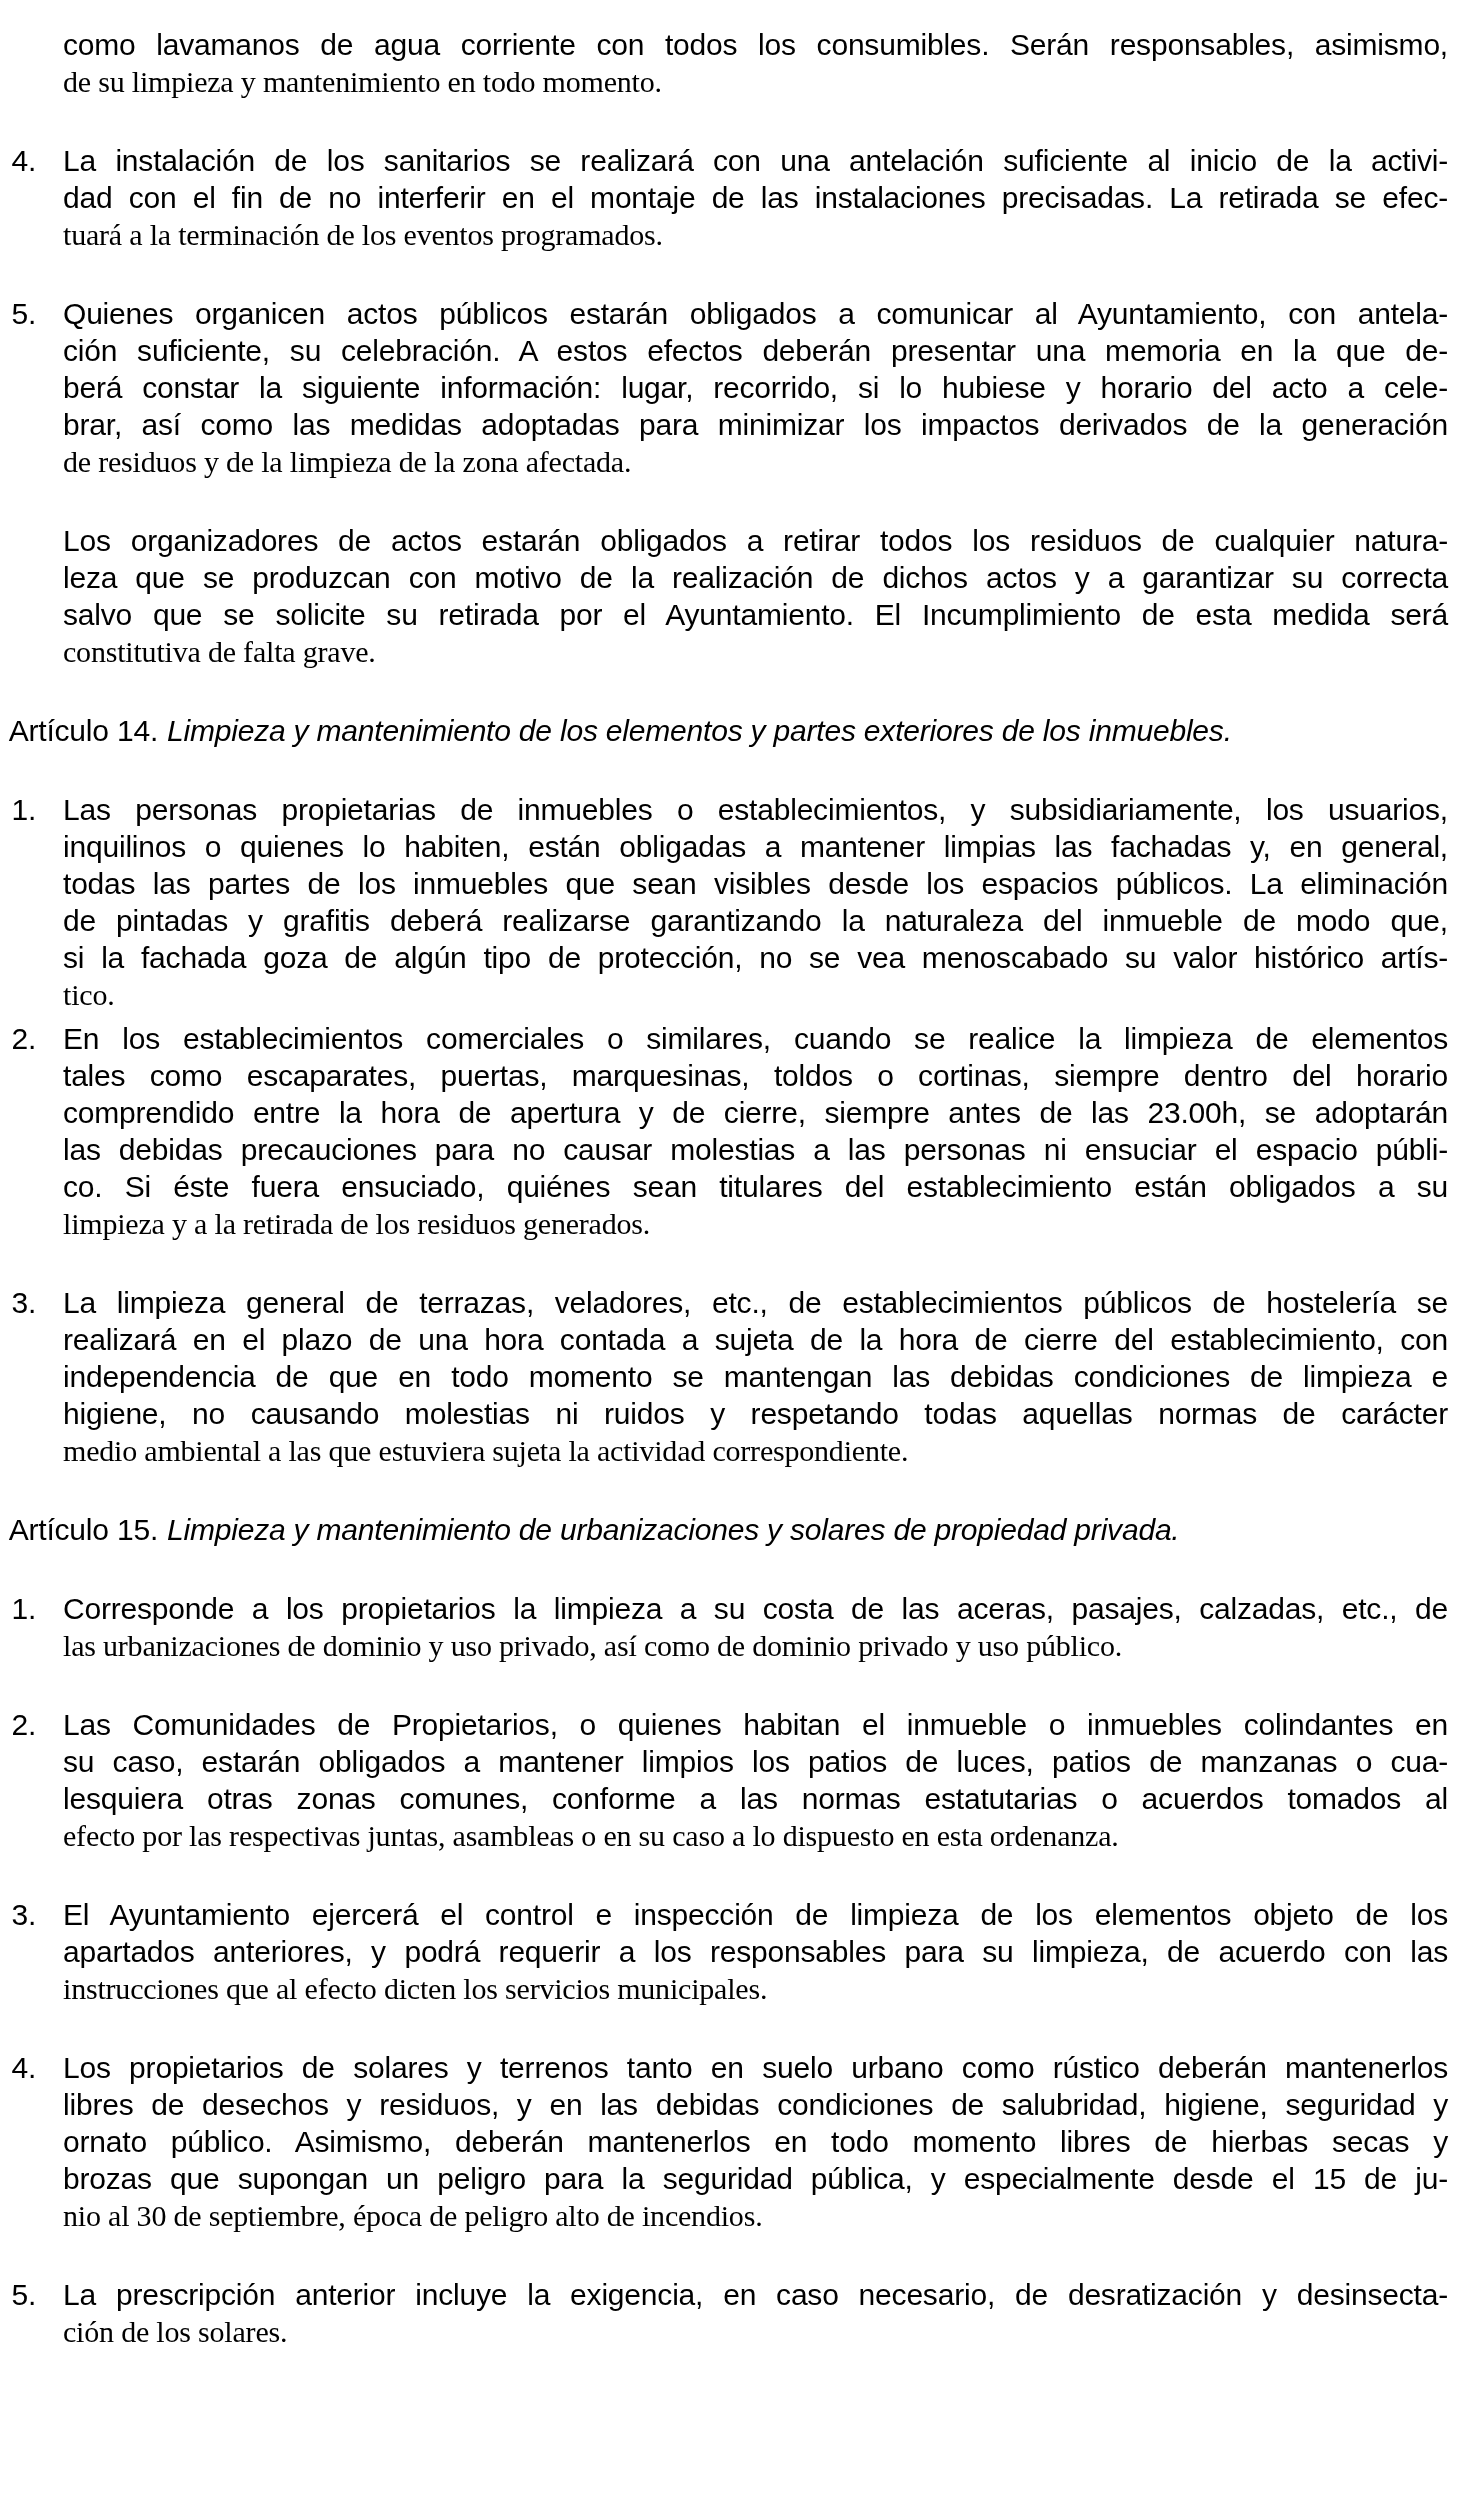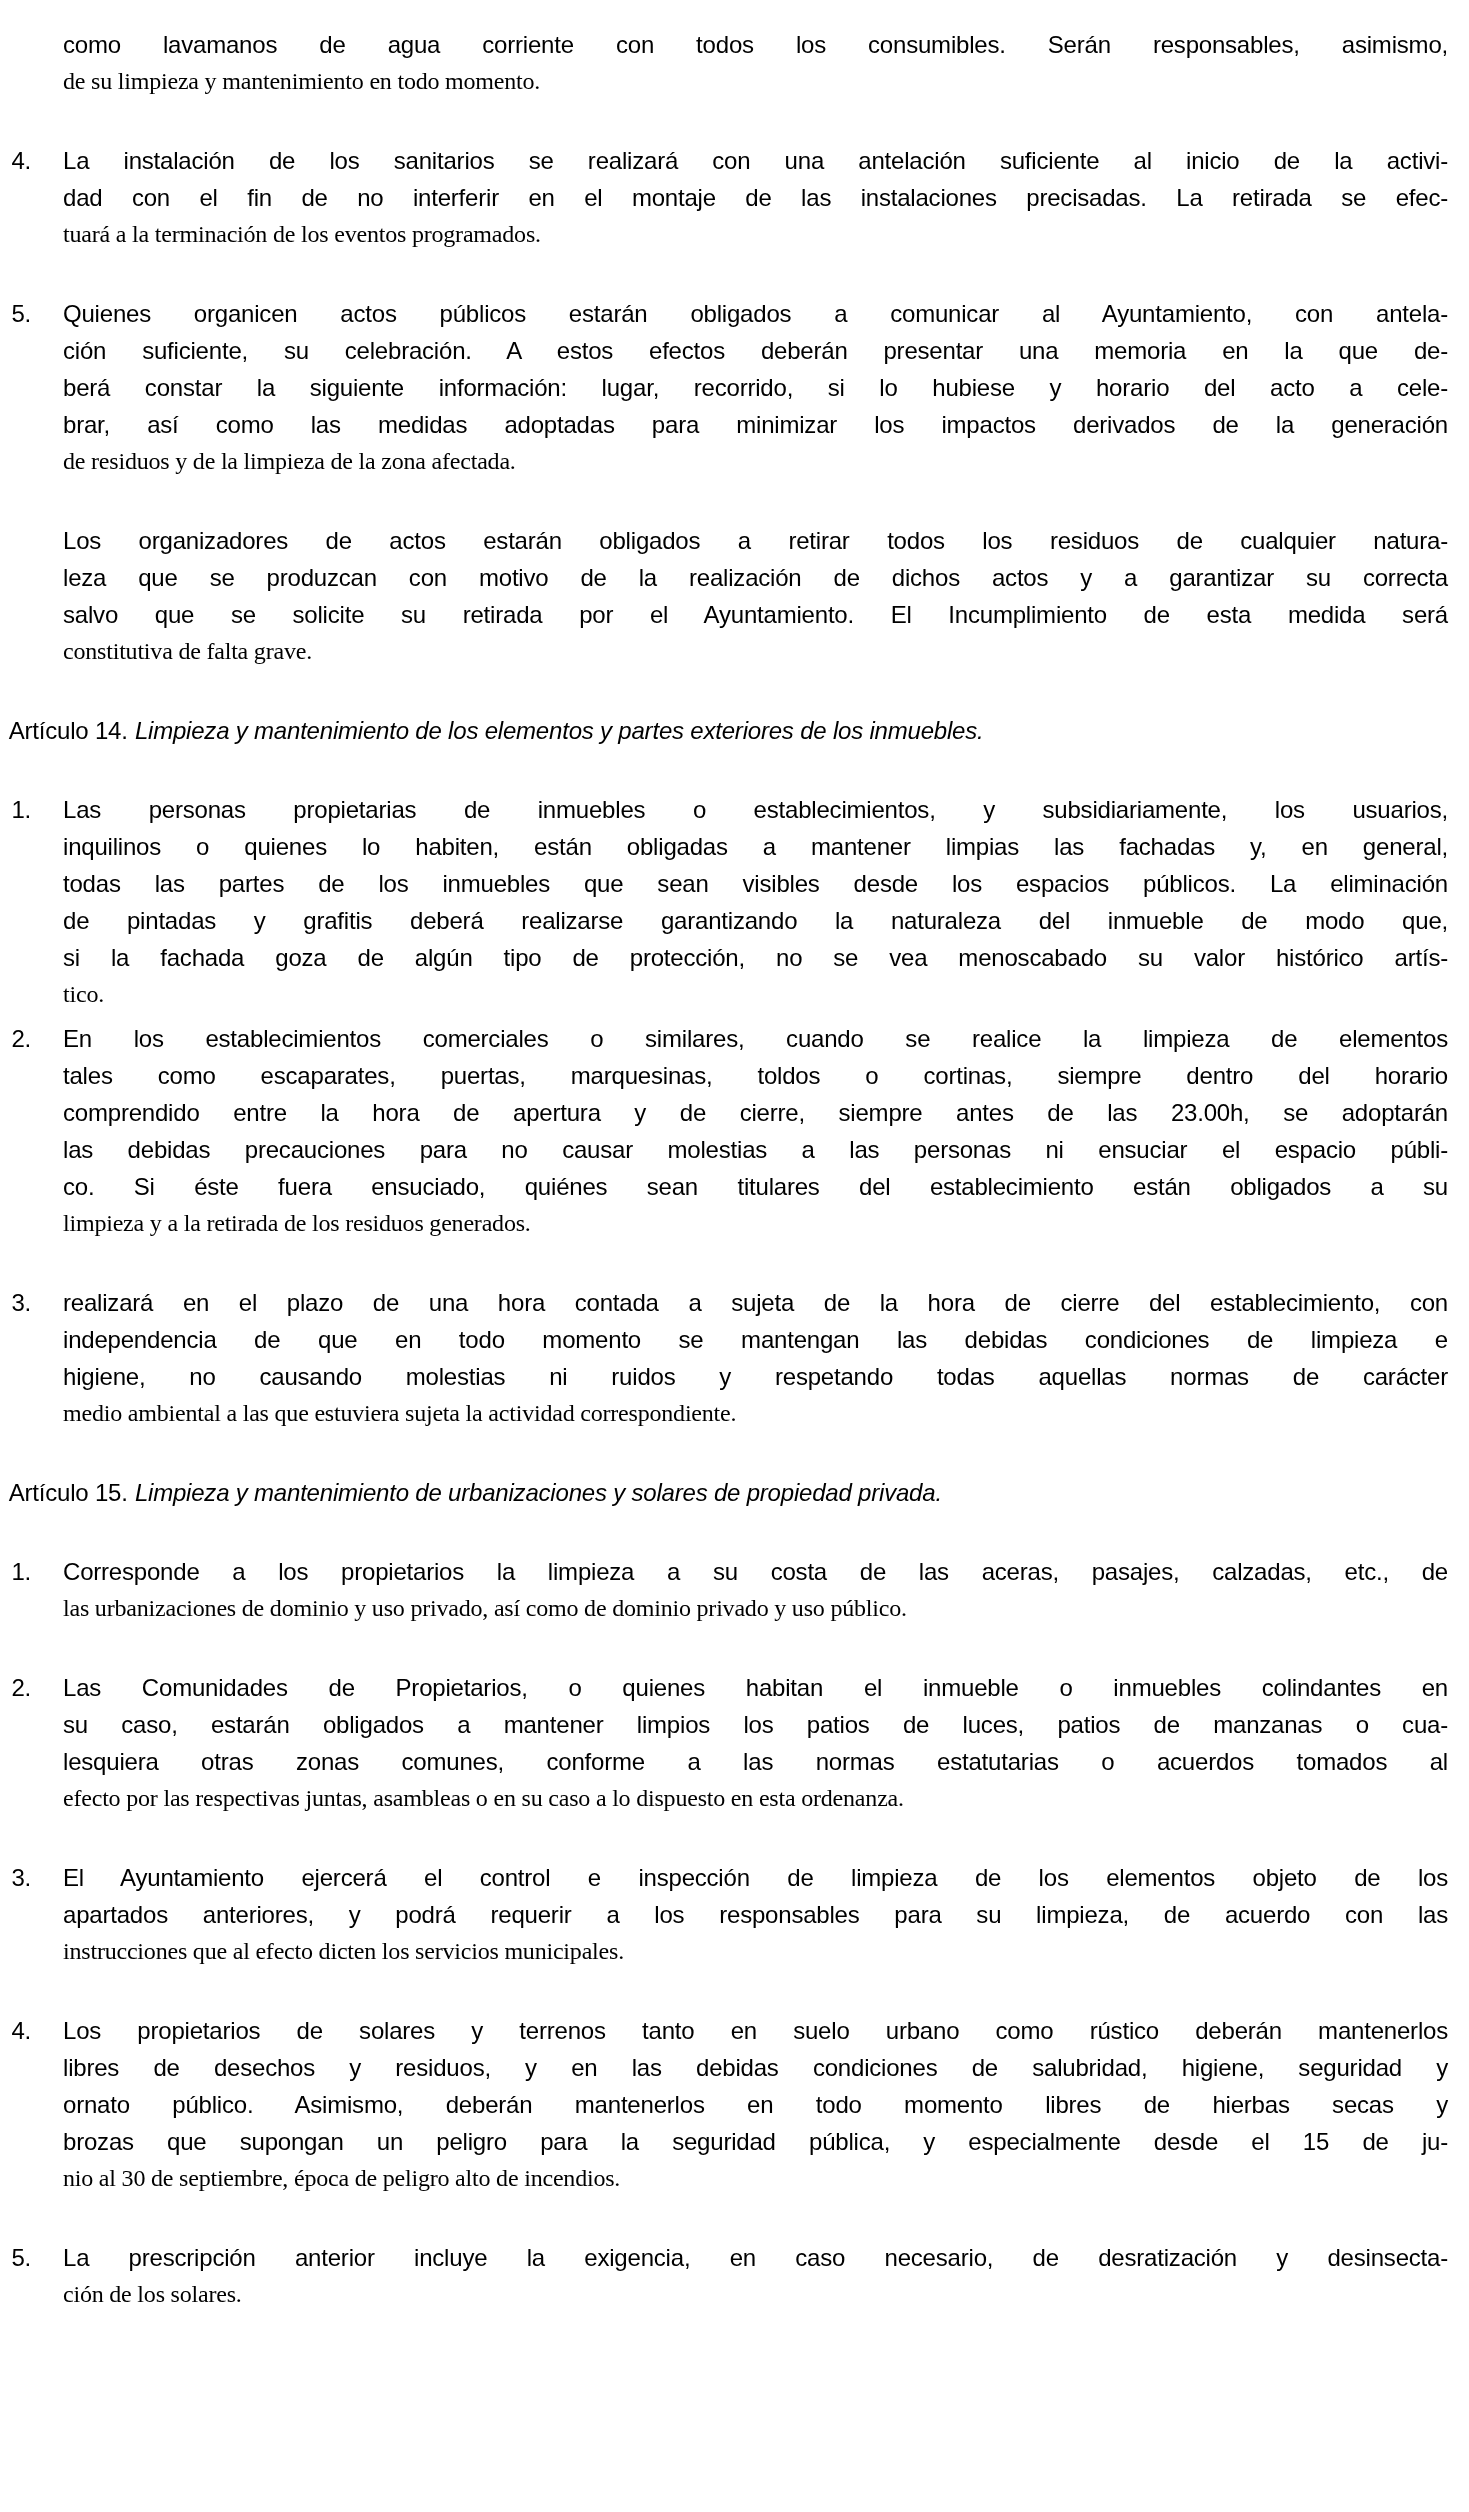--- a/index.html
+++ b/index.html
@@ -8,21 +8,21 @@
     background: #ffffff;
   }
   .page {
     position: relative;
     width: 1470px;
     height: 2458px;
     box-sizing: border-box;
     background: #ffffff;
     color: #000000;
     font-family: "Liberation Sans", sans-serif;
-    font-size: 24px;
+    font-size: 30px;
     line-height: 37px;
     letter-spacing: -0.2px;
     padding: 26px 22px 0 0;
     overflow: hidden;
   }
   .block { margin-top: 42px; }
   .block.first { margin-top: 0; }
   .block.tight { margin-top: 7px; }
 
   .block.paragraph { padding-left: 63px; }
@@ -110,20 +110,21 @@
         <div class="line">tales como escaparates, puertas, marquesinas, toldos o cortinas, siempre dentro del horario</div>
         <div class="line">comprendido entre la hora de apertura y de cierre, siempre antes de las 23.00h, se adoptarán</div>
         <div class="line">las debidas precauciones para no causar molestias a las personas ni ensuciar el espacio públi-</div>
         <div class="line">co. Si éste fuera ensuciado, quiénes sean titulares del establecimiento están obligados a su</div>
         <div class="line">limpieza y a la retirada de los residuos generados.</div>
       </div>
     </div>
     <div class="block list-item">
       <span class="num">3.</span>
       <div class="lines">
+        <div class="line">La limpieza general de terrazas, veladores, etc., de establecimientos públicos de hostelería se</div>
         <div class="line">realizará en el plazo de una hora contada a sujeta de la hora de cierre del establecimiento, con</div>
         <div class="line">independencia de que en todo momento se mantengan las debidas condiciones de limpieza e</div>
         <div class="line">higiene, no causando molestias ni ruidos y respetando todas aquellas normas de carácter</div>
         <div class="line">medio ambiental a las que estuviera sujeta la actividad correspondiente.</div>
       </div>
     </div>
     <div class="block heading">
       <div class="line"><span class="heading-label">Artículo 15.</span><span class="heading-title">Limpieza y mantenimiento de urbanizaciones y solares de propiedad privada.</span></div>
     </div>
     <div class="block list-item">

